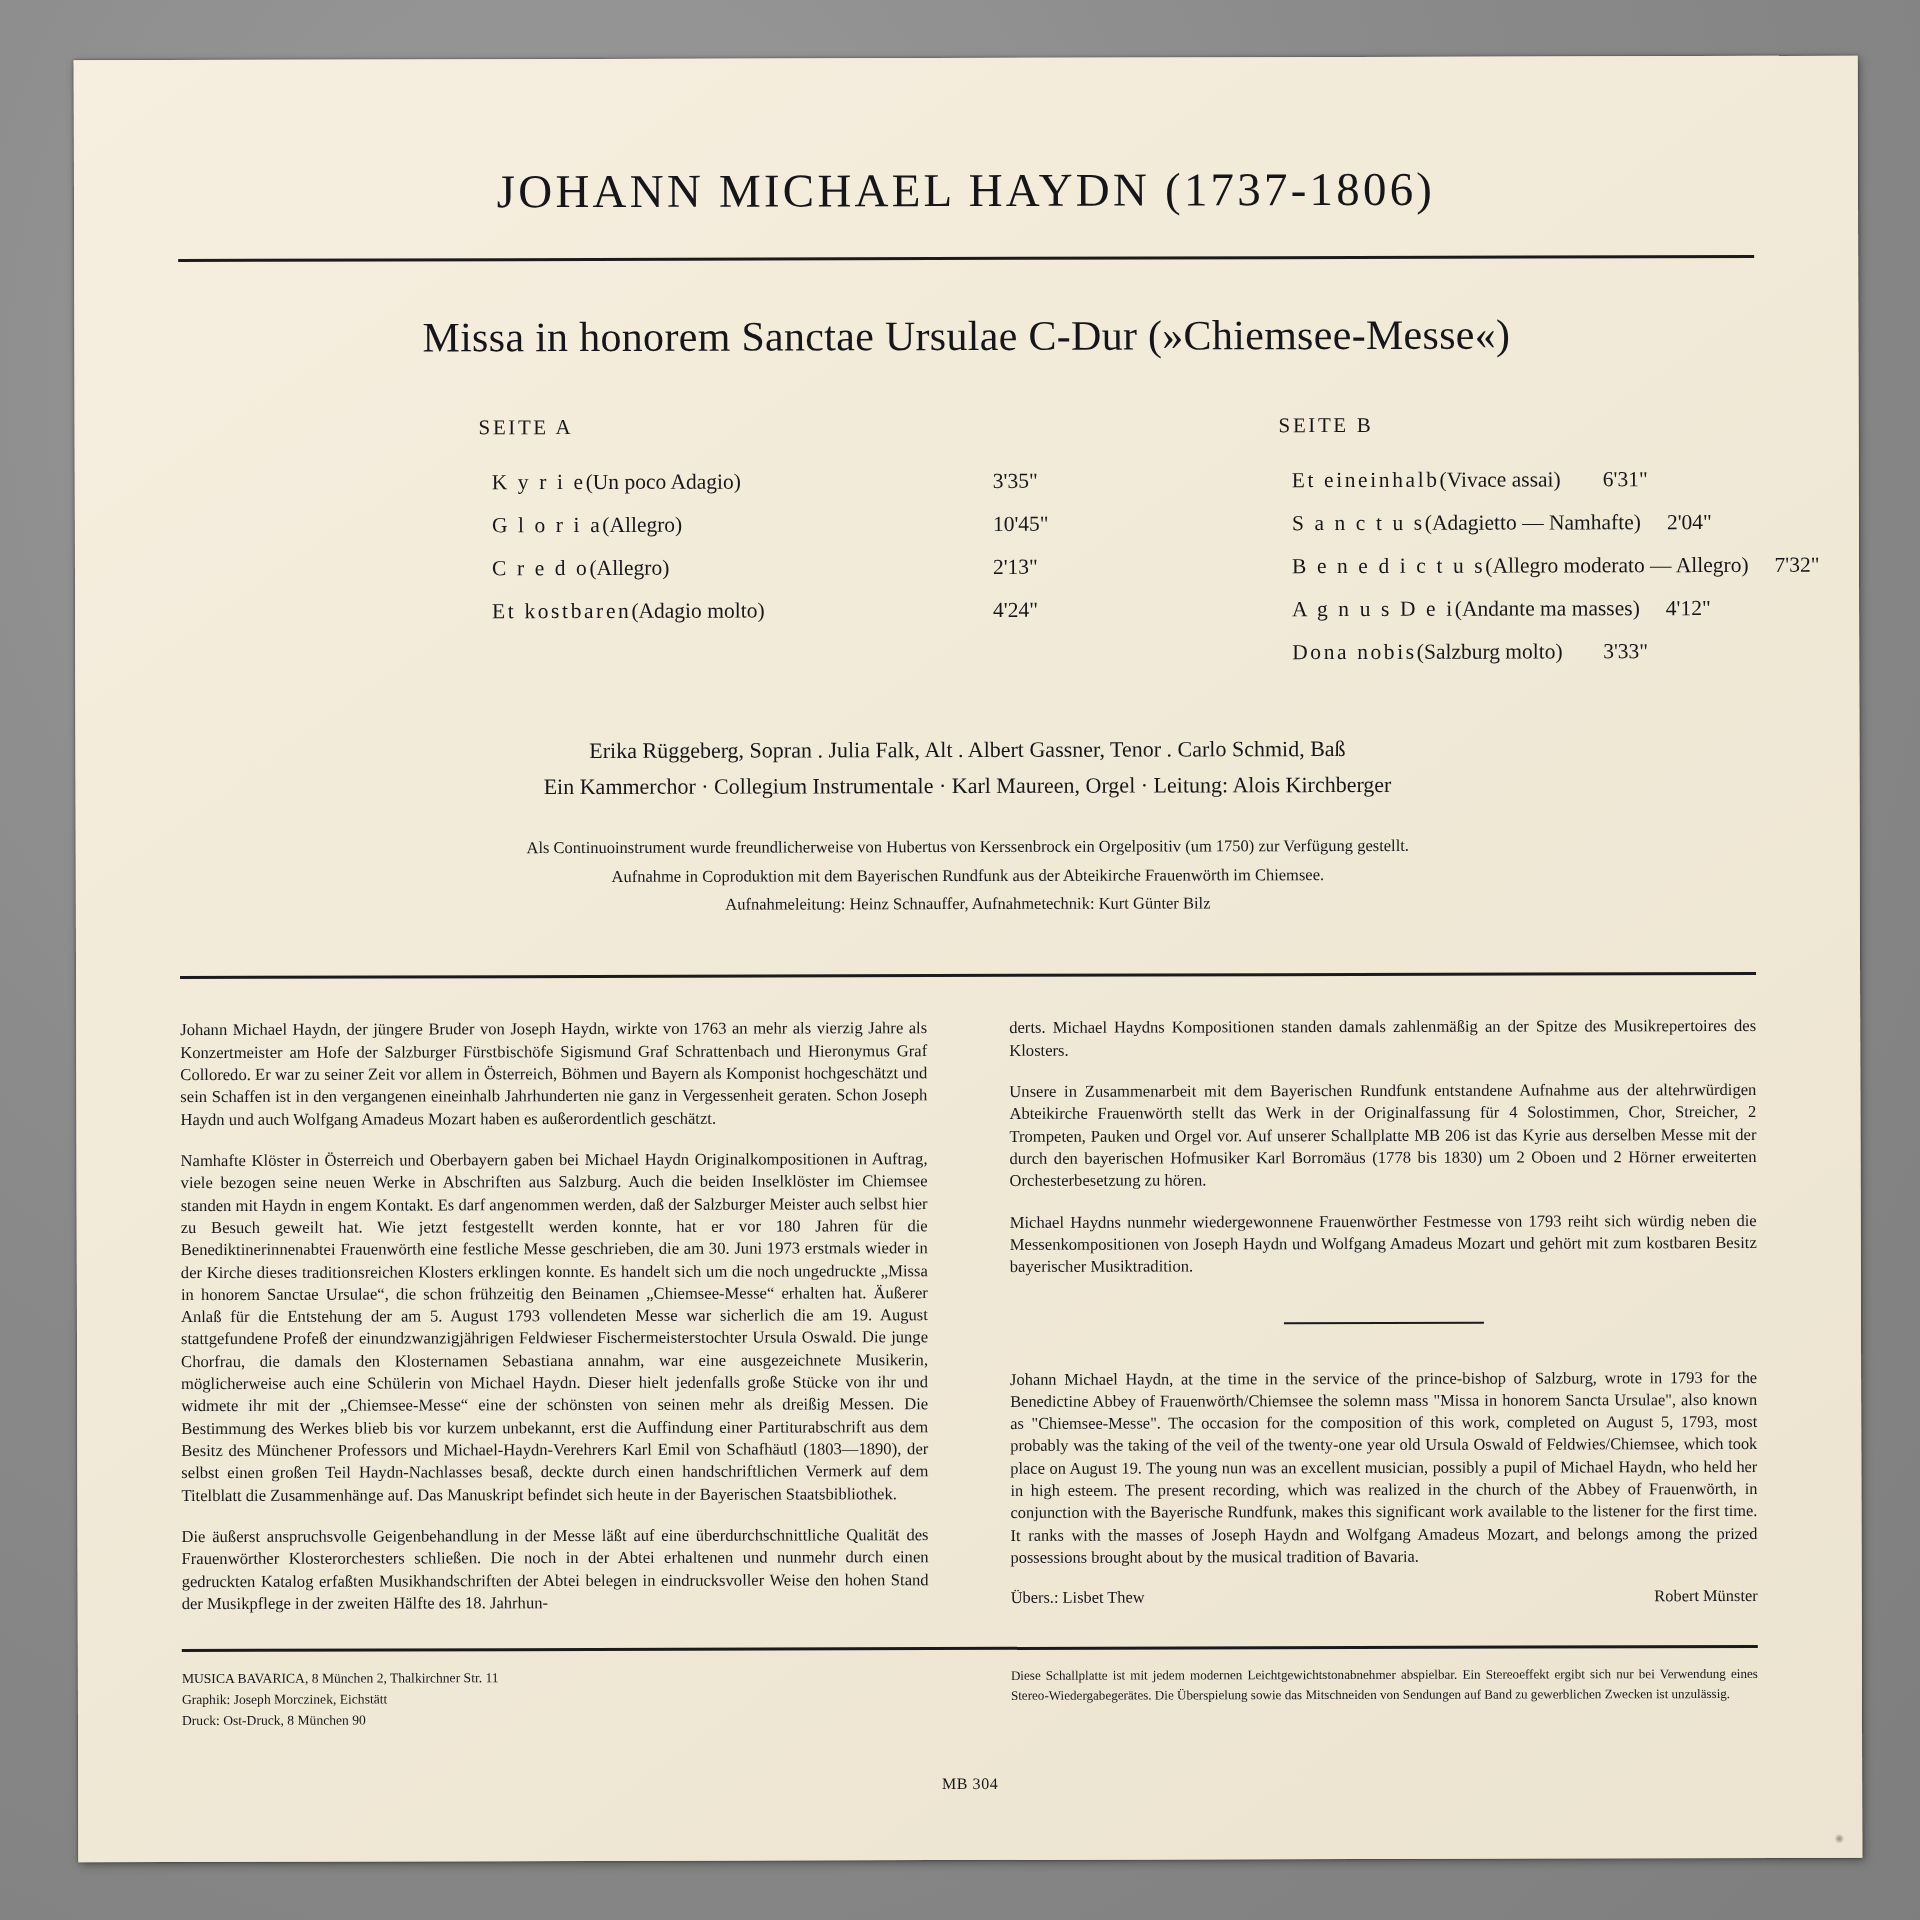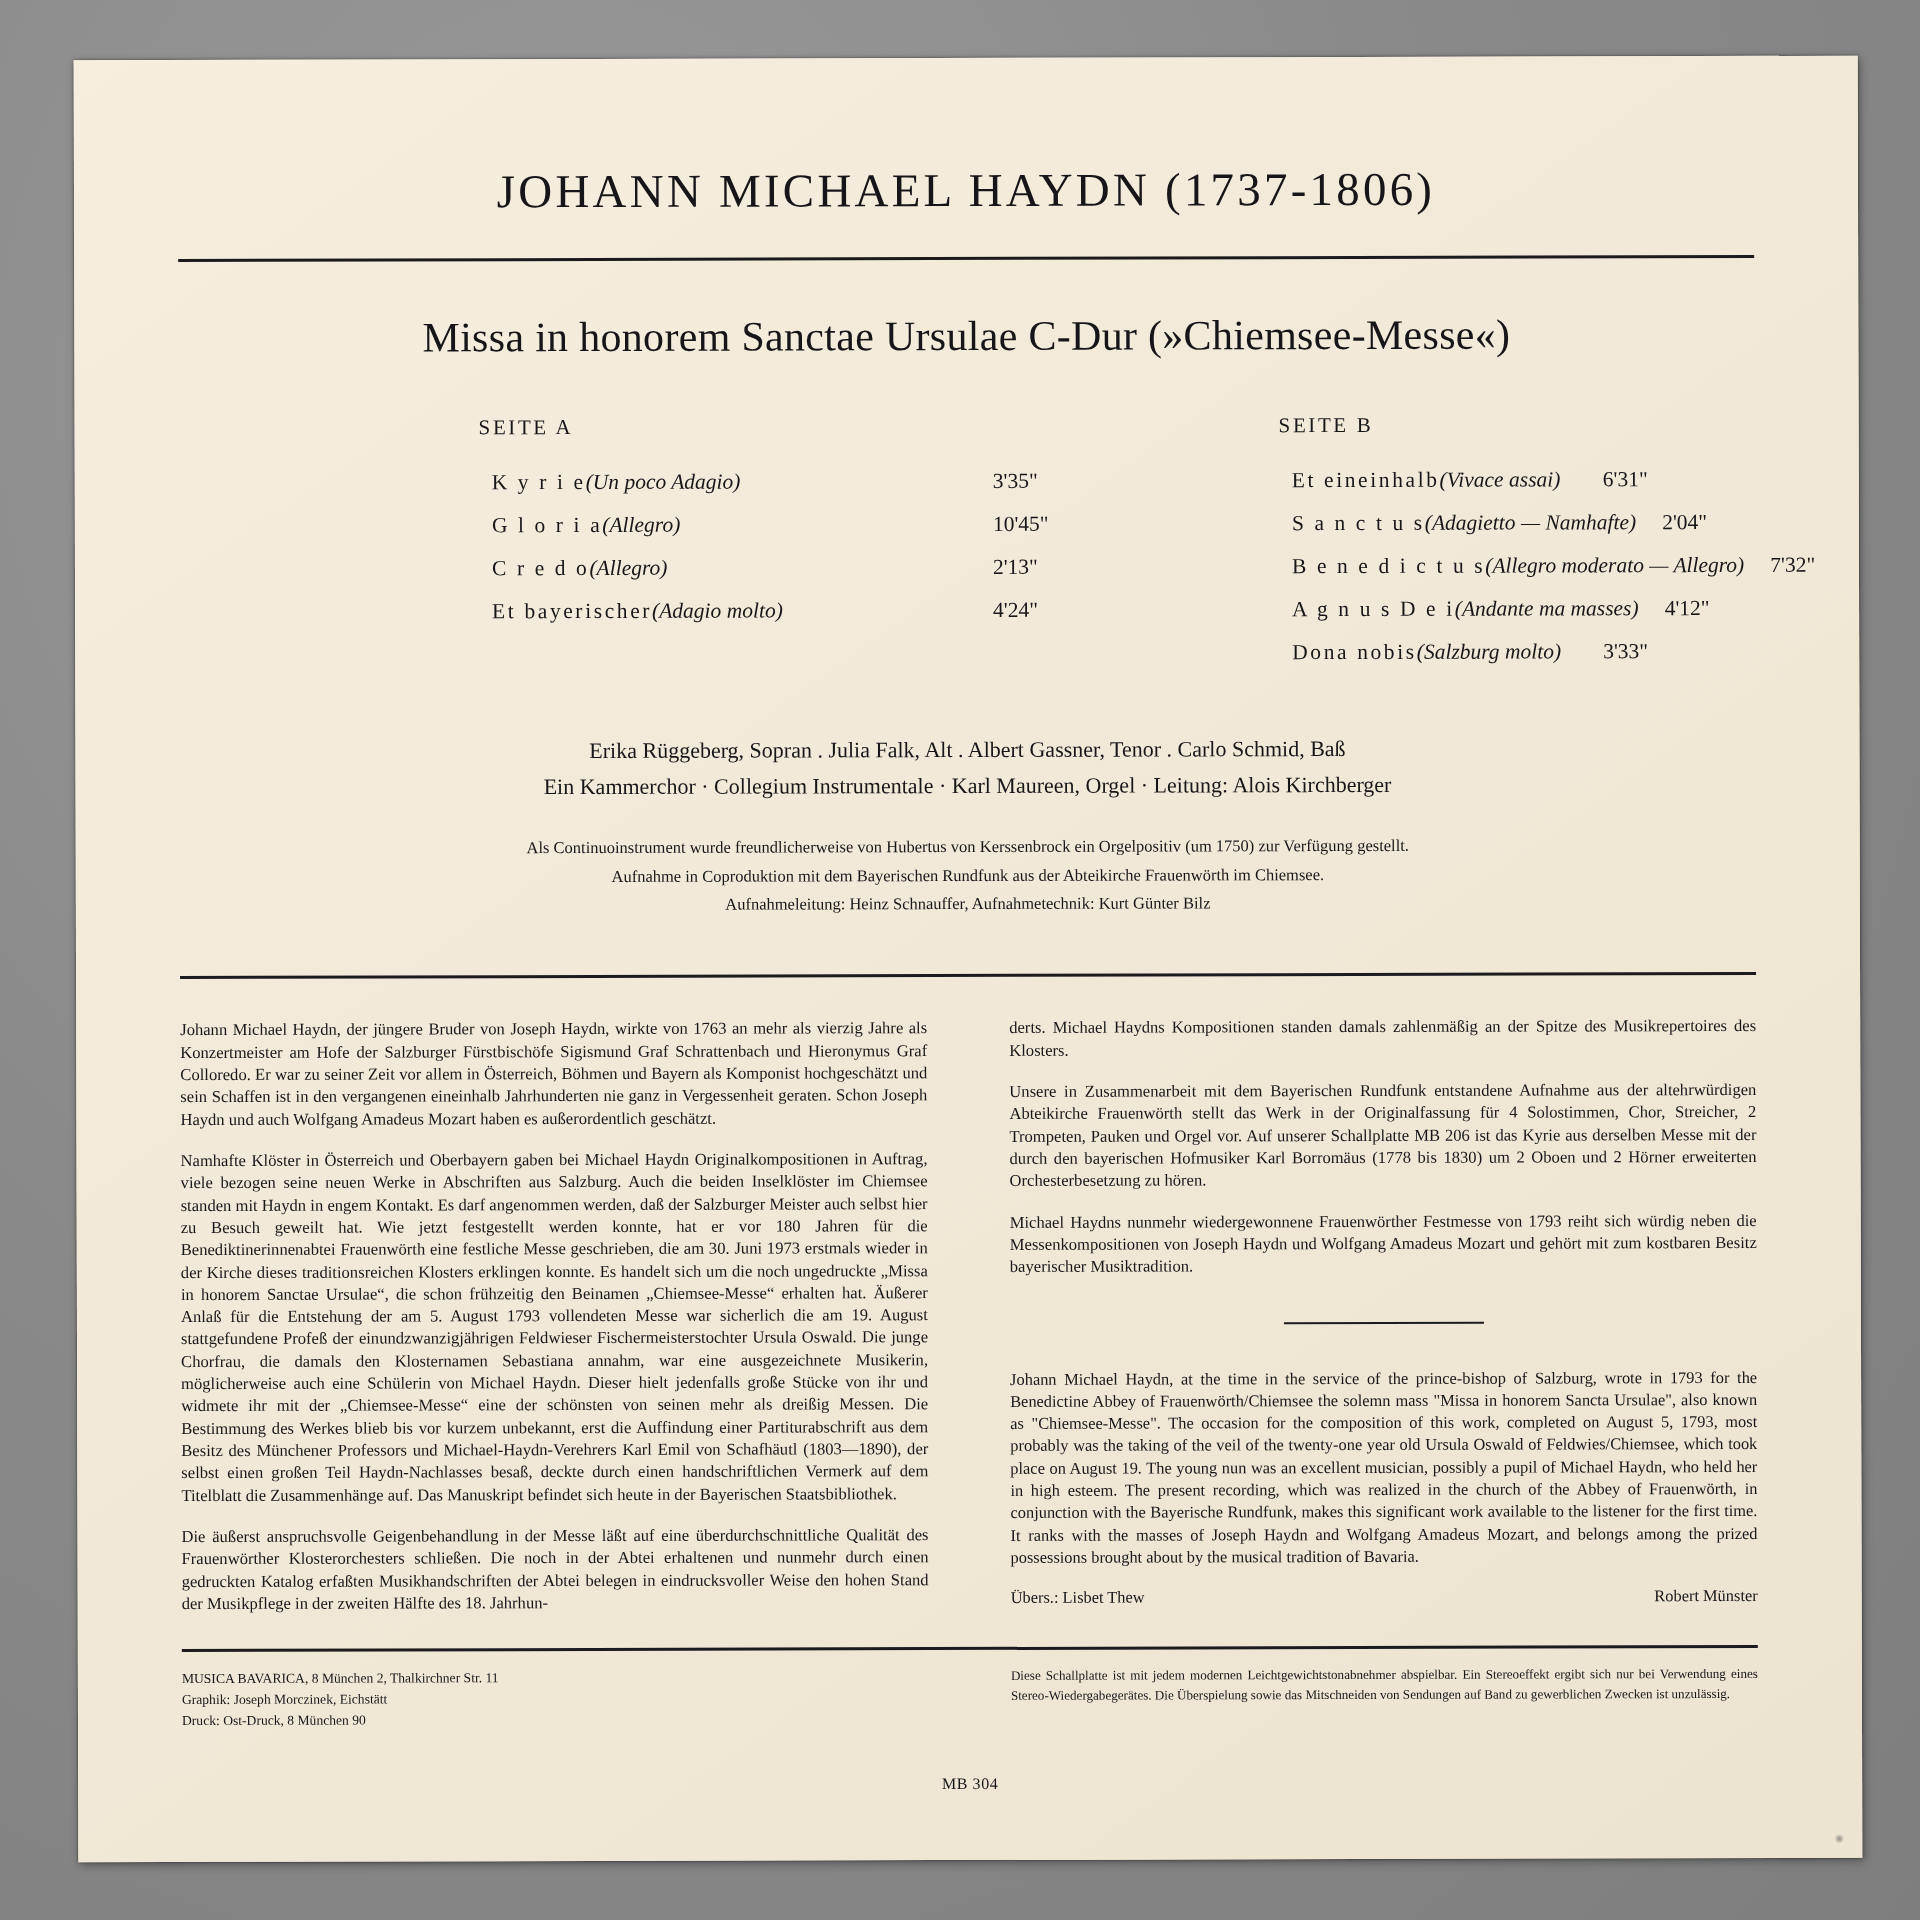--- a/index.html
+++ b/index.html
@@ -84,21 +84,20 @@
     padding-left: 13px;
   }
   .track-name {
     flex: 1 1 auto;
     white-space: nowrap;
   }
   .track-name .mvt {
     letter-spacing: 2.6px;
   }
   .track-name .tempo {
-    font-style: italic;
     letter-spacing: 0;
     margin-top: 40px;
   }
   .track-time {
     flex: 0 0 auto;
     width: 96px;
     text-align: left;
     padding-left: 26px;
     font-size: 21.5px;
   }
@@ -220,21 +219,21 @@
         </div>
         <div class="track-row">
           <div class="track-name"><span class="mvt">G l o r i a</span><span class="tempo">(Allegro)</span></div>
           <div class="track-time">10'45"</div>
         </div>
         <div class="track-row">
           <div class="track-name"><span class="mvt">C r e d o</span><span class="tempo">(Allegro)</span></div>
           <div class="track-time">2'13"</div>
         </div>
         <div class="track-row">
-          <div class="track-name"><span class="mvt">Et bayerischer</span><span class="tempo">(Adagio molto)</span></div>
+          <div class="track-name"><span class="mvt">Et kostbaren</span><span class="tempo">(Adagio molto)</span></div>
           <div class="track-time">4'24"</div>
         </div>
       </div>
 
       <div class="track-col right">
         <div class="side-label">SEITE B</div>
 
         <div class="track-row">
           <div class="track-name"><span class="mvt">Et eineinhalb</span><span class="tempo">(Vivace assai)</span></div>
           <div class="track-time">6'31"</div>

